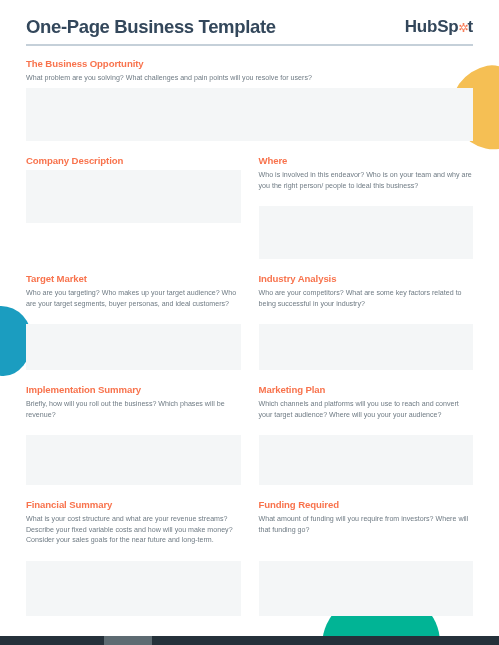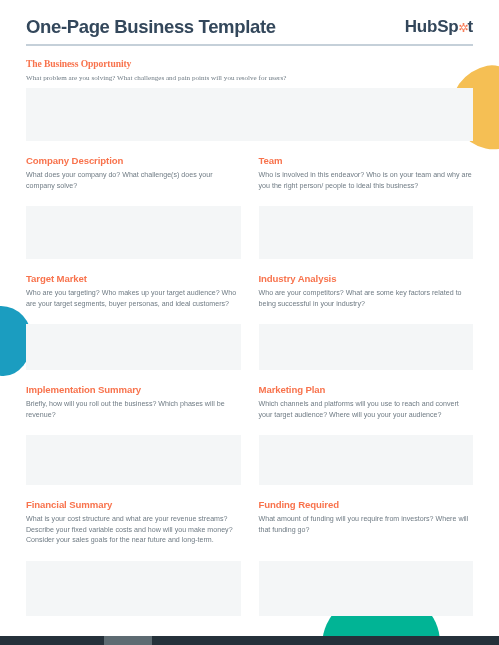--- a/index.html
+++ b/index.html
@@ -121,21 +121,21 @@
   #sections {
     margin-top: 12px;
   }
 
   .row {
     display: flex;
     gap: 18px;
   }
 
   .section { display: flex; flex-direction: column; }
-  .section.full { width: 100%; font-family: Liberation Serif, serif; }
+  .section.full { width: 100%; }
   .section.half { width: 215px; }
 
   .section-heading {
     font-size: 9.6px;
     font-weight: bold;
     color: #f8734d;
     letter-spacing: -0.1px;
     margin-bottom: 4px;
   }
 
@@ -196,25 +196,24 @@
         <div class="section full">
           <div class="section-heading">The Business Opportunity</div>
           <div class="section-prompt">What problem are you solving? What challenges and pain points will you resolve for users?</div>
           <div class="answer-box" style="height:53px"></div>
         </div>
       </div>
 
       <div class="row row-company">
         <div class="section half">
           <div class="section-heading">Company Description</div>
-          <div class="section-prompt" style="min-height:31px">What does your company do? What challenge(s) does your company solve?</div>
           <div class="answer-box" style="height:53px"></div>
         </div>
         <div class="section half">
-          <div class="section-heading">Team</div>
+          <div class="section-heading">Where</div>
           <div class="section-prompt" style="min-height:31px">Who is involved in this endeavor? Who is on your team and why are you the right person/ people to ideal this business?</div>
           <div class="answer-box" style="height:53px"></div>
         </div>
       </div>
 
       <div class="row row-industry">
         <div class="section half">
           <div class="section-heading">Target Market</div>
           <div class="section-prompt" style="min-height:31px">Who are you targeting? Who makes up your target audience? Who are your target segments, buyer personas, and ideal customers?</div>
           <div class="answer-box" style="height:46px"></div>

